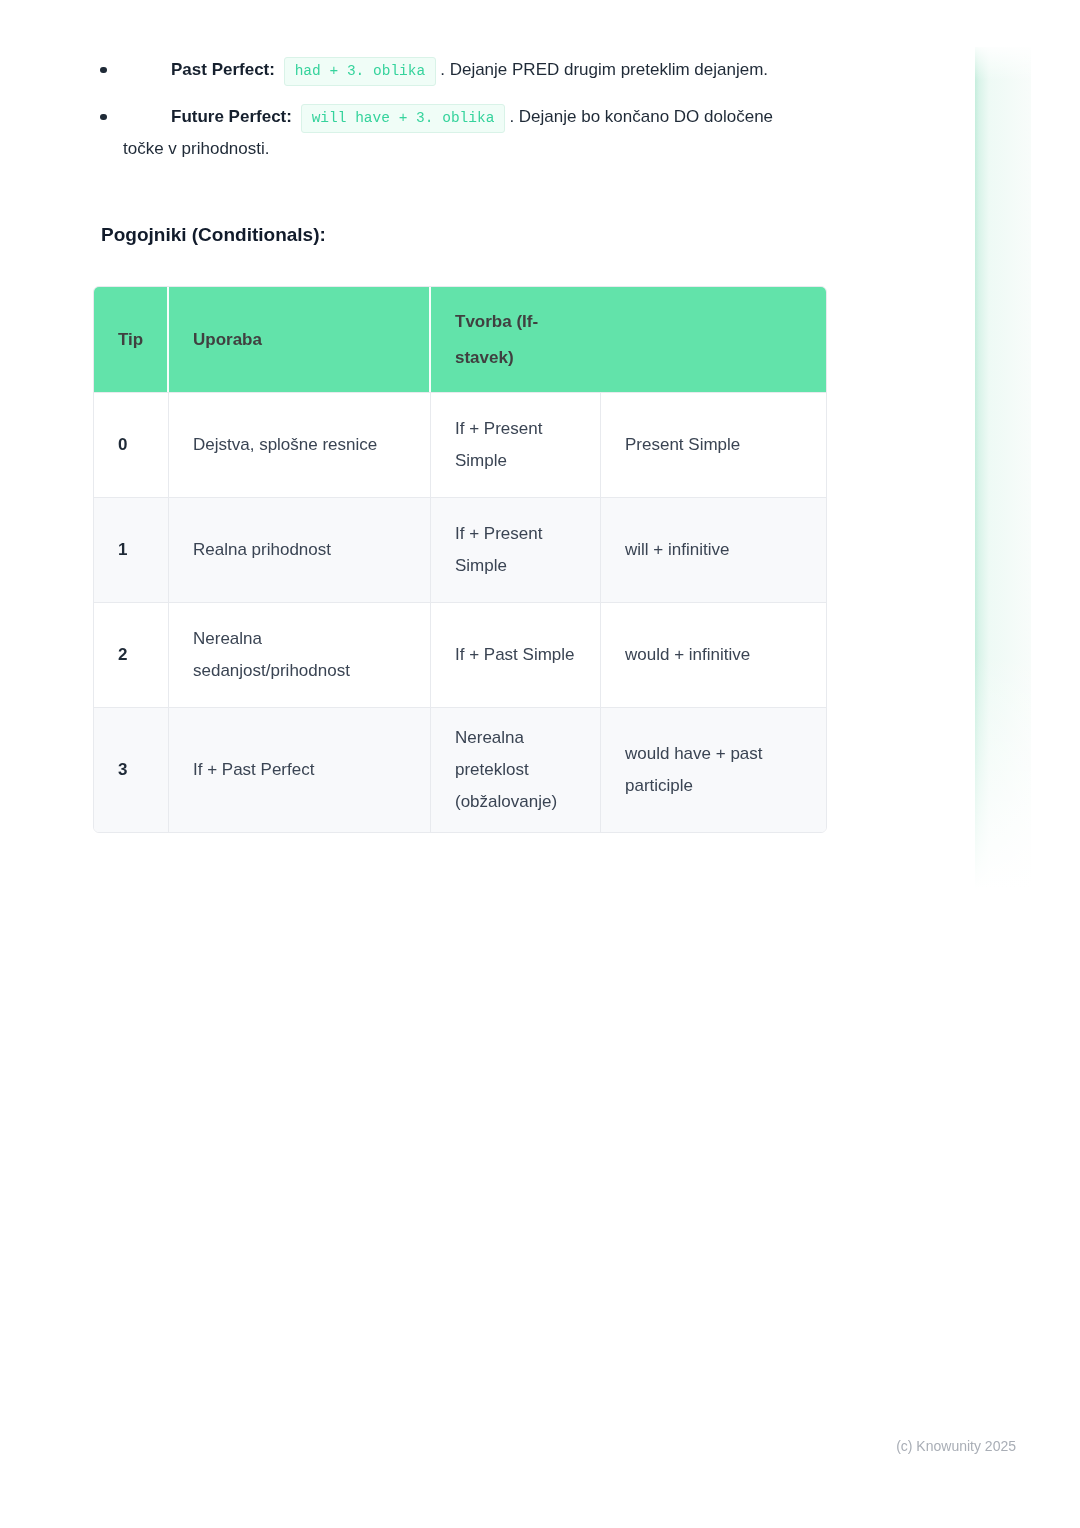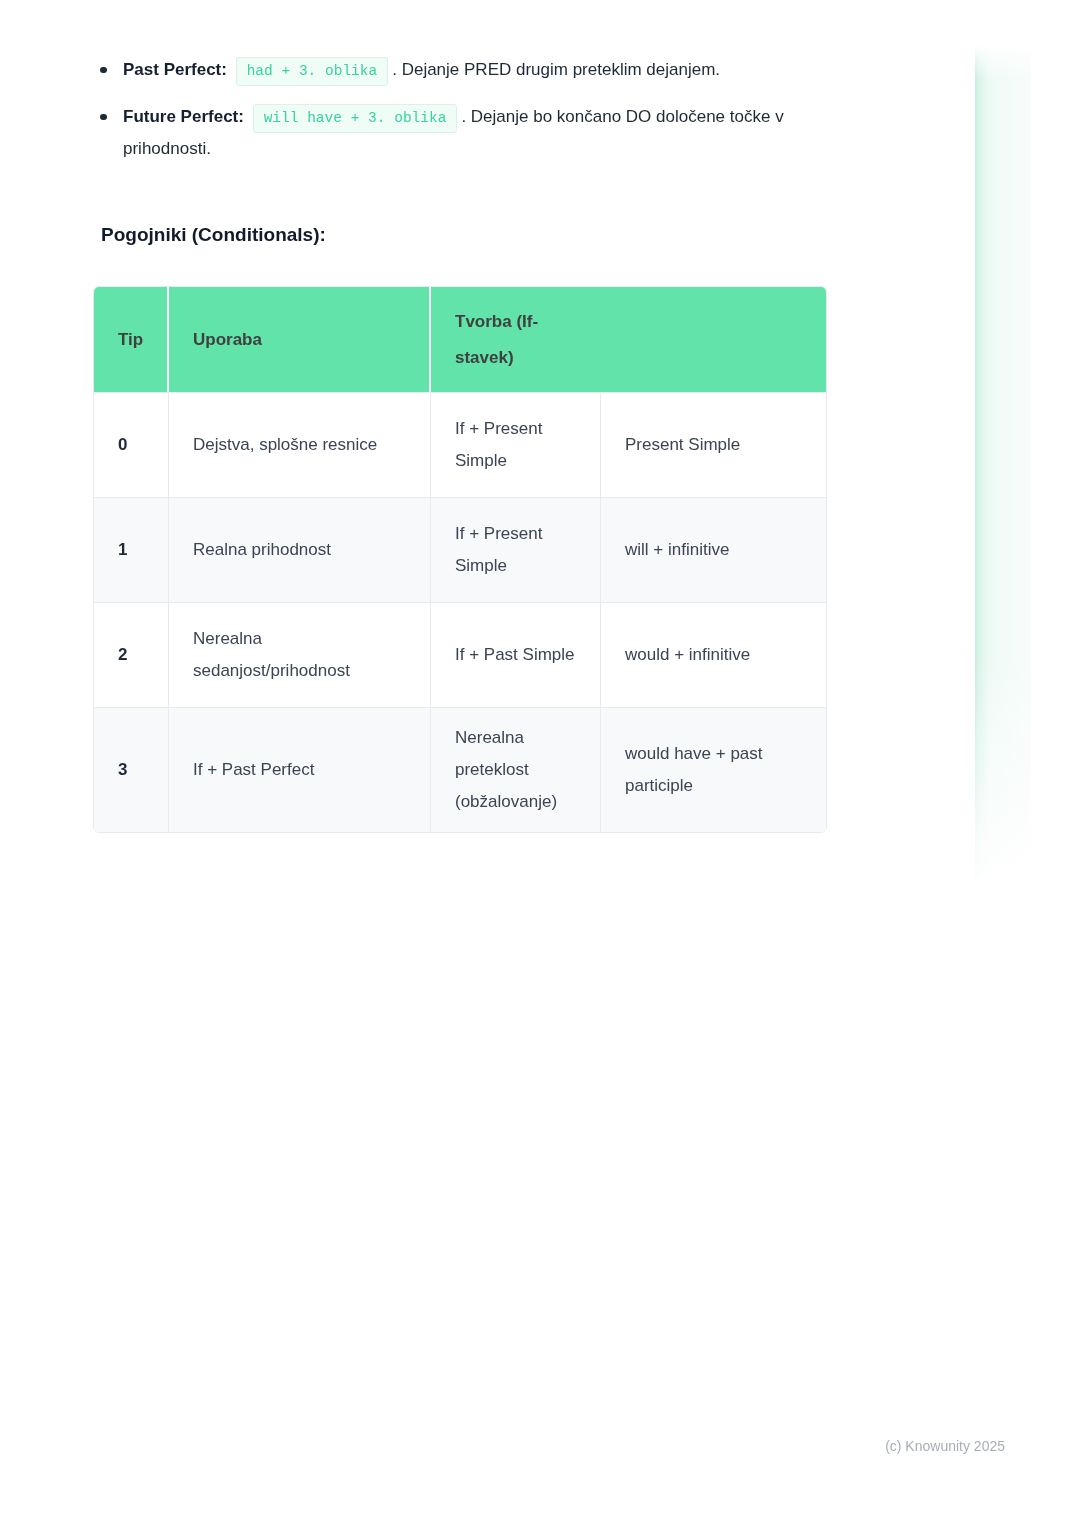--- a/index.html
+++ b/index.html
@@ -41,21 +41,21 @@
     margin-bottom: 15px;
     color: #1f2a37;
   }
   .bullet-item .dot {
     position: absolute;
     left: 9px; top: 12.5px;
     width: 6.5px; height: 6.5px;
     border-radius: 50%;
     background: #1f2a37;
   }
-  .bullet-label { font-weight: 700; color: #16202e; }
+  .bullet-label { font-weight: 700; color: #16202e; margin-left: 48px; }
   .code-chip {
     display: inline-block;
     font-family: "Liberation Mono", "DejaVu Sans Mono", monospace;
     font-size: 14.5px;
     line-height: 20px;
     color: #35d39c;
     background: #f0fdf7;
     border: 1px solid #d9f3e8;
     border-radius: 3px;
     padding: 3px 10px 4px 10px;
@@ -108,21 +108,21 @@
     border-right: 1px solid #e8eaee;
     border-top: 1px solid #e8eaee;
   }
   .t-cell:last-child { border-right: none; }
   .t-row.alt { background: #f8f9fb; }
   .t-cell.tip { font-weight: 700; color: #1f2a37; }
 
   
   .footer-credit {
     position: absolute;
-    right: 75px; top: 1438px;
+    right: 64px; top: 1438px;
     font-size: 14px;
     color: #a9aeb6;
   }
 </style>
 </head>
 <body>
 
 <div class="side-bar"></div>
 
 <div class="bullets">

